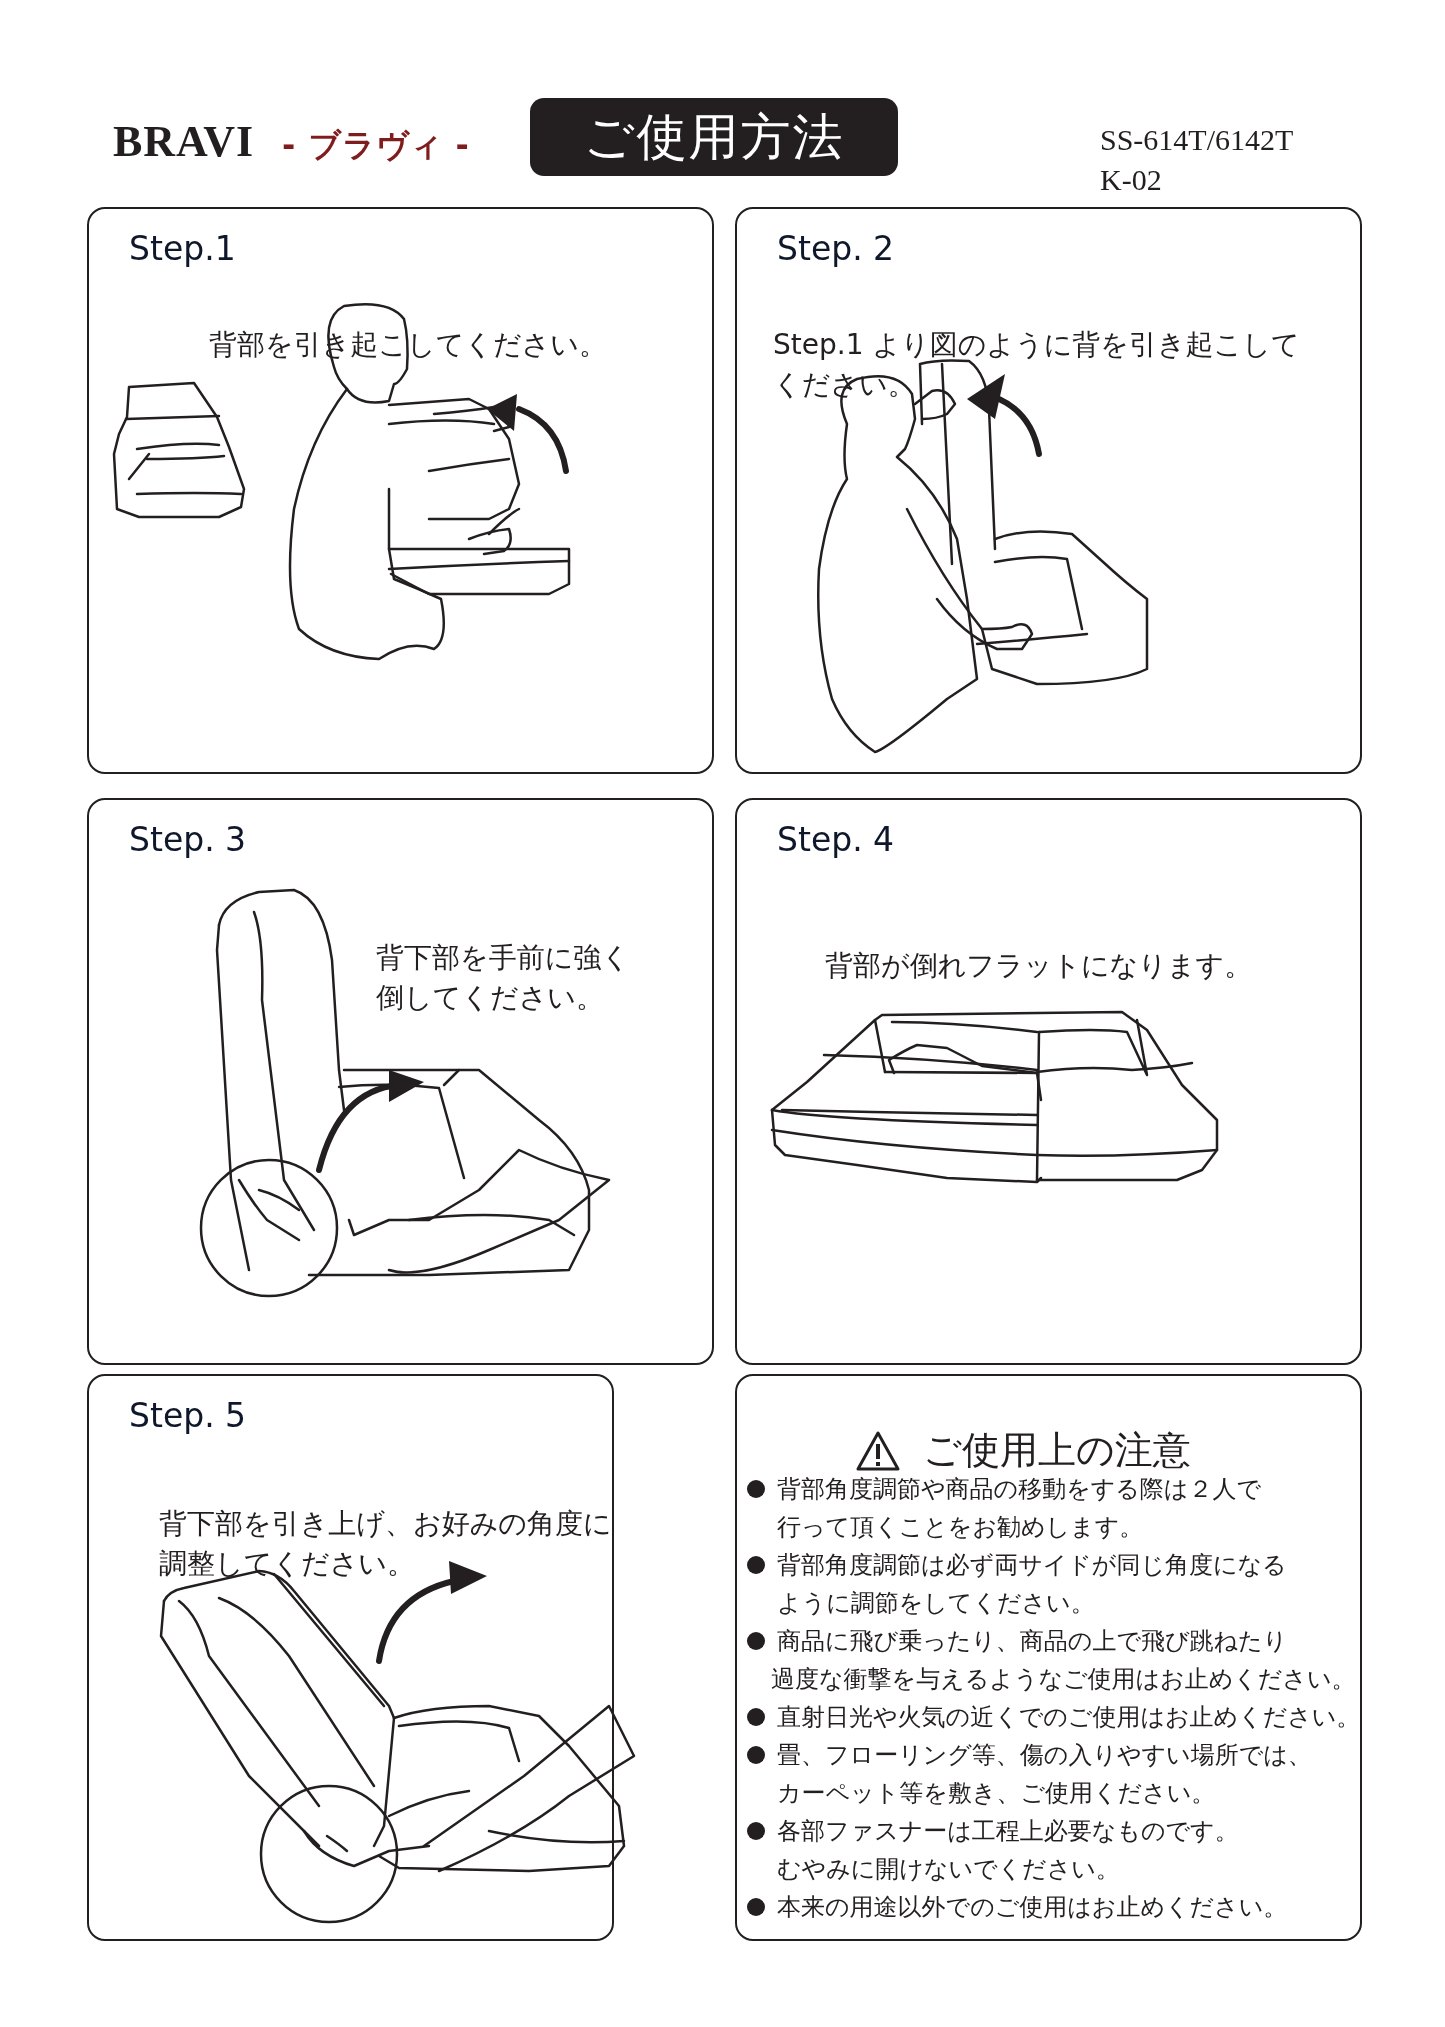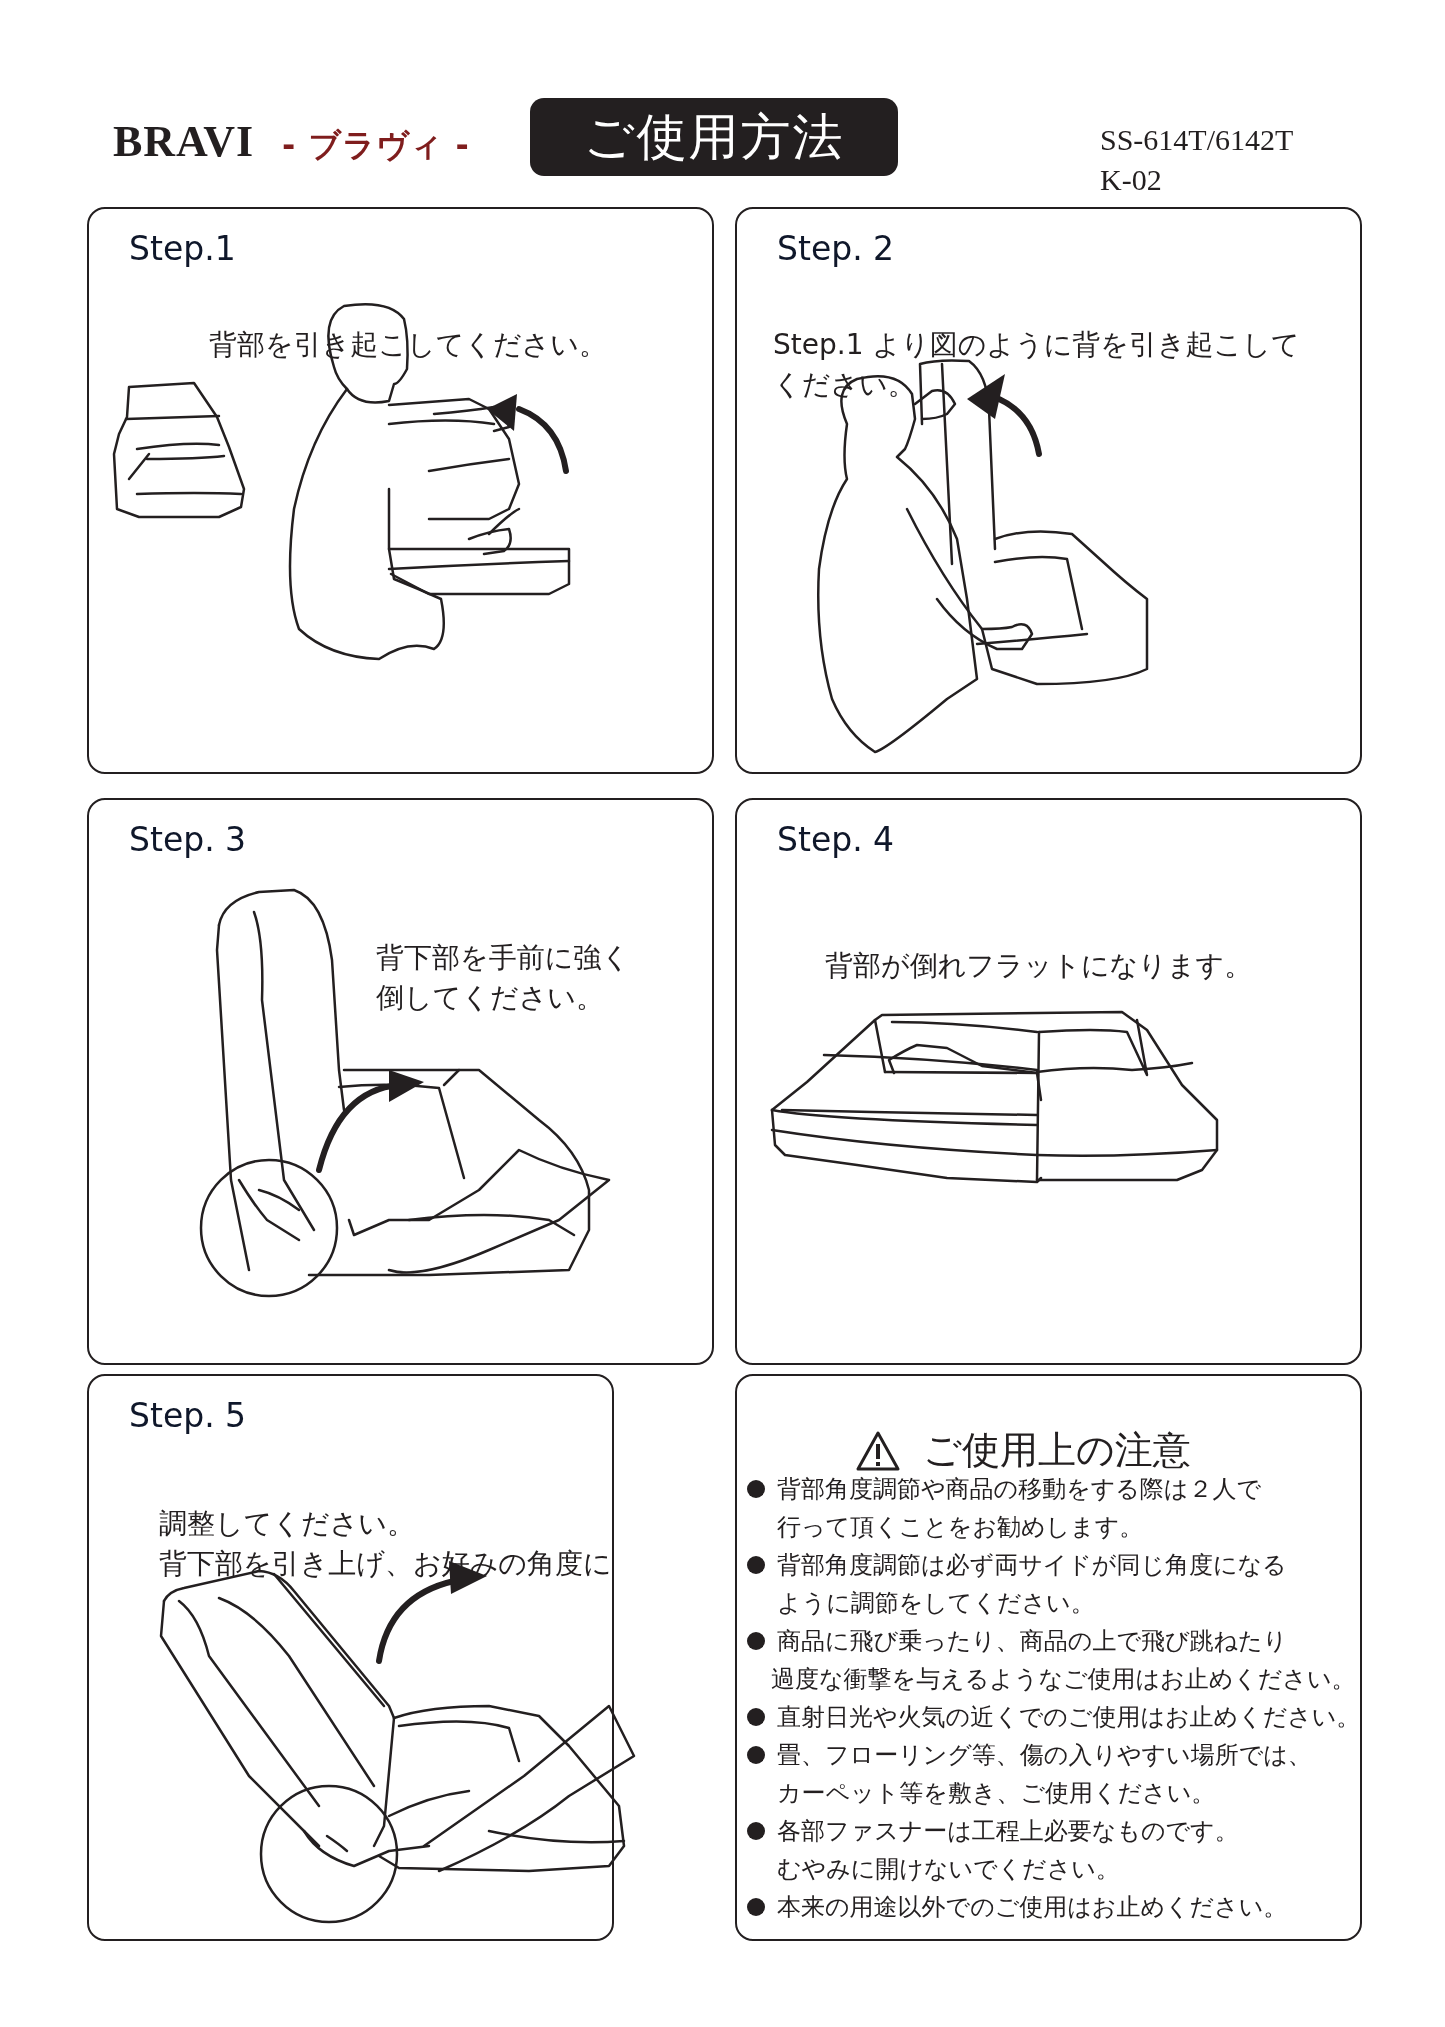--- a/index.html
+++ b/index.html
@@ -138,22 +138,22 @@
     <path d="M302 232 Q360 228 390 232 L410 275 L400 220"></path>
     <path d="M300 272 Q350 265 395 270 Q430 268 455 263"></path>
     <path d="M302 232 L300 380"></path>
     <path d="M35 330 Q150 348 300 355 Q380 358 480 350"></path>
   </svg>
 </div>
 
 <div class="panel" style="left:87px; top:1374px; width:527px; height:567px;">
   <div class="step-label" style="left:40px; top:20px;">Step. 5</div>
   <div class="step-text" style="left:70px; top:100px;">
+    <div>背下部を引き上げ、お好みの角度に</div>
     <div>調整してください。</div>
-    <div>背下部を引き上げ、お好みの角度に</div>
   </div>
   <svg class="illus" width="627" height="567" viewBox="0 0 627 567" style="left:0; top:0;">
 
     <path d="M75 225 L72 260 L160 400 L230 470"></path>
     <path d="M75 225 Q80 215 95 212 L170 195 Q190 196 205 215 L300 330 L305 342"></path>
     <path d="M90 225 Q110 240 120 280 L230 430"></path>
     <path d="M130 222 Q165 235 200 280 L285 410"></path>
     <path d="M185 198 L295 330"></path>
 
     <path d="M305 342 Q340 330 400 330 L450 340 L480 370 L530 430 L535 470 L520 490 L440 495 L310 492 L290 480"></path>

